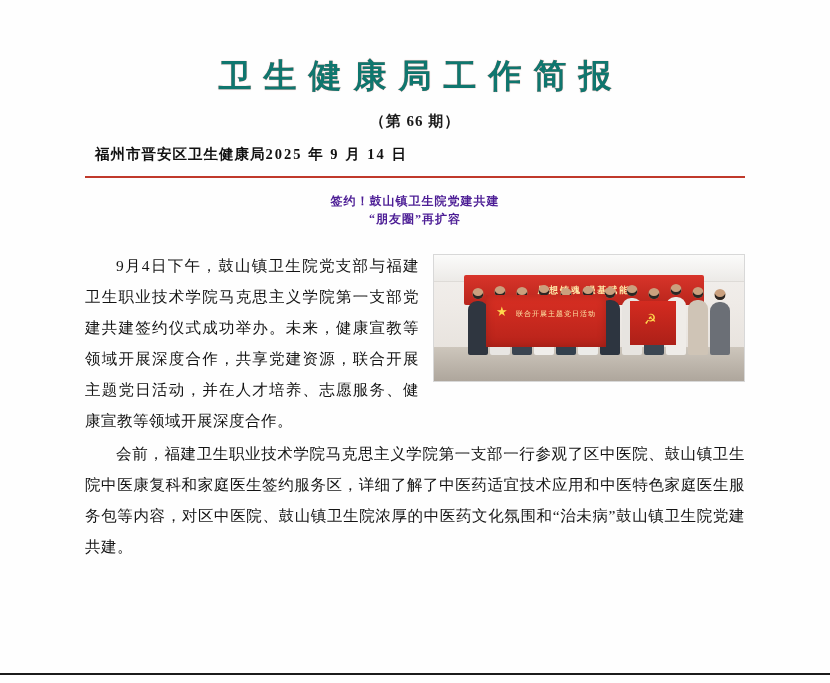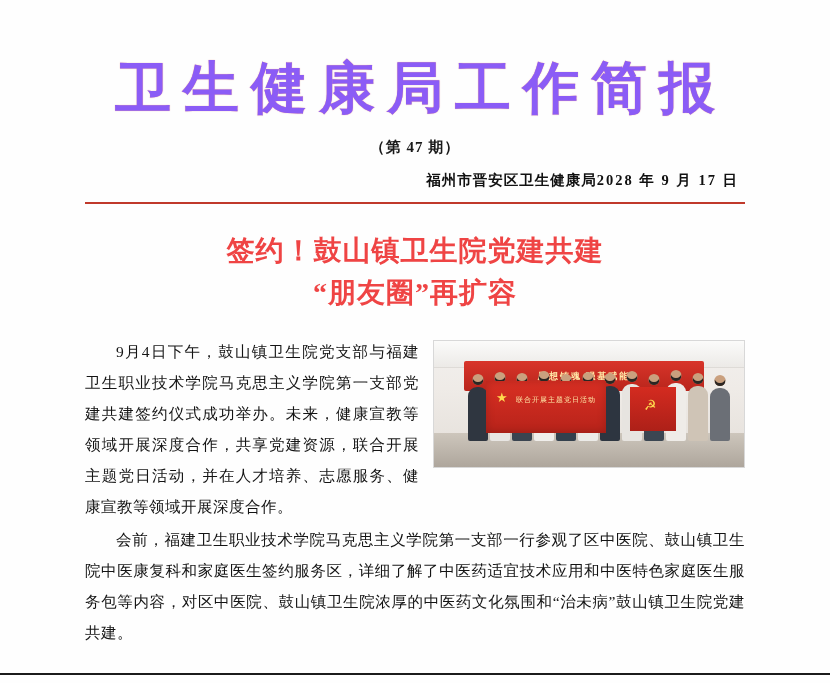--- a/index.html
+++ b/index.html
@@ -22,64 +22,64 @@
     background: #fefefe;
     box-sizing: border-box;
     padding: 0;
   }
   .masthead {
     text-align: center;
     padding-top: 58px;
   }
   .masthead-title {
     font-family: "Liberation Serif", "DejaVu Serif", serif;
-    font-size: 56px;
-    font-weight: bold;
-    color: #8b5cf6;
+    font-size: 33px;
+    font-weight: bold;
+    color: #0f766e;
     letter-spacing: 12px;
     text-indent: 12px;
     line-height: 1.1;
     white-space: nowrap;
     text-shadow: 0 0 1px rgba(211,36,27,0.55);
   }
   .issue-line {
     margin-top: 18px;
     font-size: 15px;
     font-weight: bold;
     color: #1a1a1a;
     letter-spacing: 1px;
   }
   .meta-row {
     margin: 14px auto 12px auto;
     width: 660px;
     display: flex;
-    justify-content: flex-end;
+    justify-content: flex-start;
     align-items: flex-end;
     font-size: 14.5px;
     font-weight: bold;
     color: #111;
     letter-spacing: 1px;
   }
   .meta-left { padding-left: 10px; }
   .meta-right { padding-right: 6px; letter-spacing: 2px; }
   .rule {
     width: 660px;
     margin: 6px auto 0 auto;
     height: 0;
     border-top: 2px solid #c0392b;
   }
   .headline {
     width: 660px;
-    margin: 26px auto 0 auto;
+    margin: 14px auto 0 auto;
     text-align: center;
-    font-size: 28px;
+    font-size: 12px;
     font-weight: bold;
     line-height: 1.5;
     letter-spacing: 1px;
-    color: #ef4444;
+    color: #4c1d95;
   }
   .headline .l2 { display: block; }
   .article {
     width: 660px;
     margin: 22px auto 0 auto;
     font-size: 15.5px;
     line-height: 2.0;
     letter-spacing: 0.5px;
     color: #141414;
     text-align: justify;
@@ -176,26 +176,26 @@
     border-top: 2px solid #1b1b1b;
   }
 </style>
 </head>
 <body>
 
 <div class="page">
 
   <div class="masthead">
     <div class="masthead-title">卫生健康局工作简报</div>
-    <div class="issue-line">（第 47 期）</div>
+    <div class="issue-line">（第 66 期）</div>
   </div>
 
   <div class="meta-row">
     <div class="meta-left">福州市晋安区卫生健康局</div>
-    <div class="meta-right">2028 年 9 月 17 日</div>
+    <div class="meta-right">2025 年 9 月 14 日</div>
   </div>
   <div class="rule"></div>
 
   <div class="headline">
     <span class="l1">签约！鼓山镇卫生院党建共建</span>
     <span class="l2">“朋友圈”再扩容</span>
   </div>
 
   <div class="article clearfix">
 

